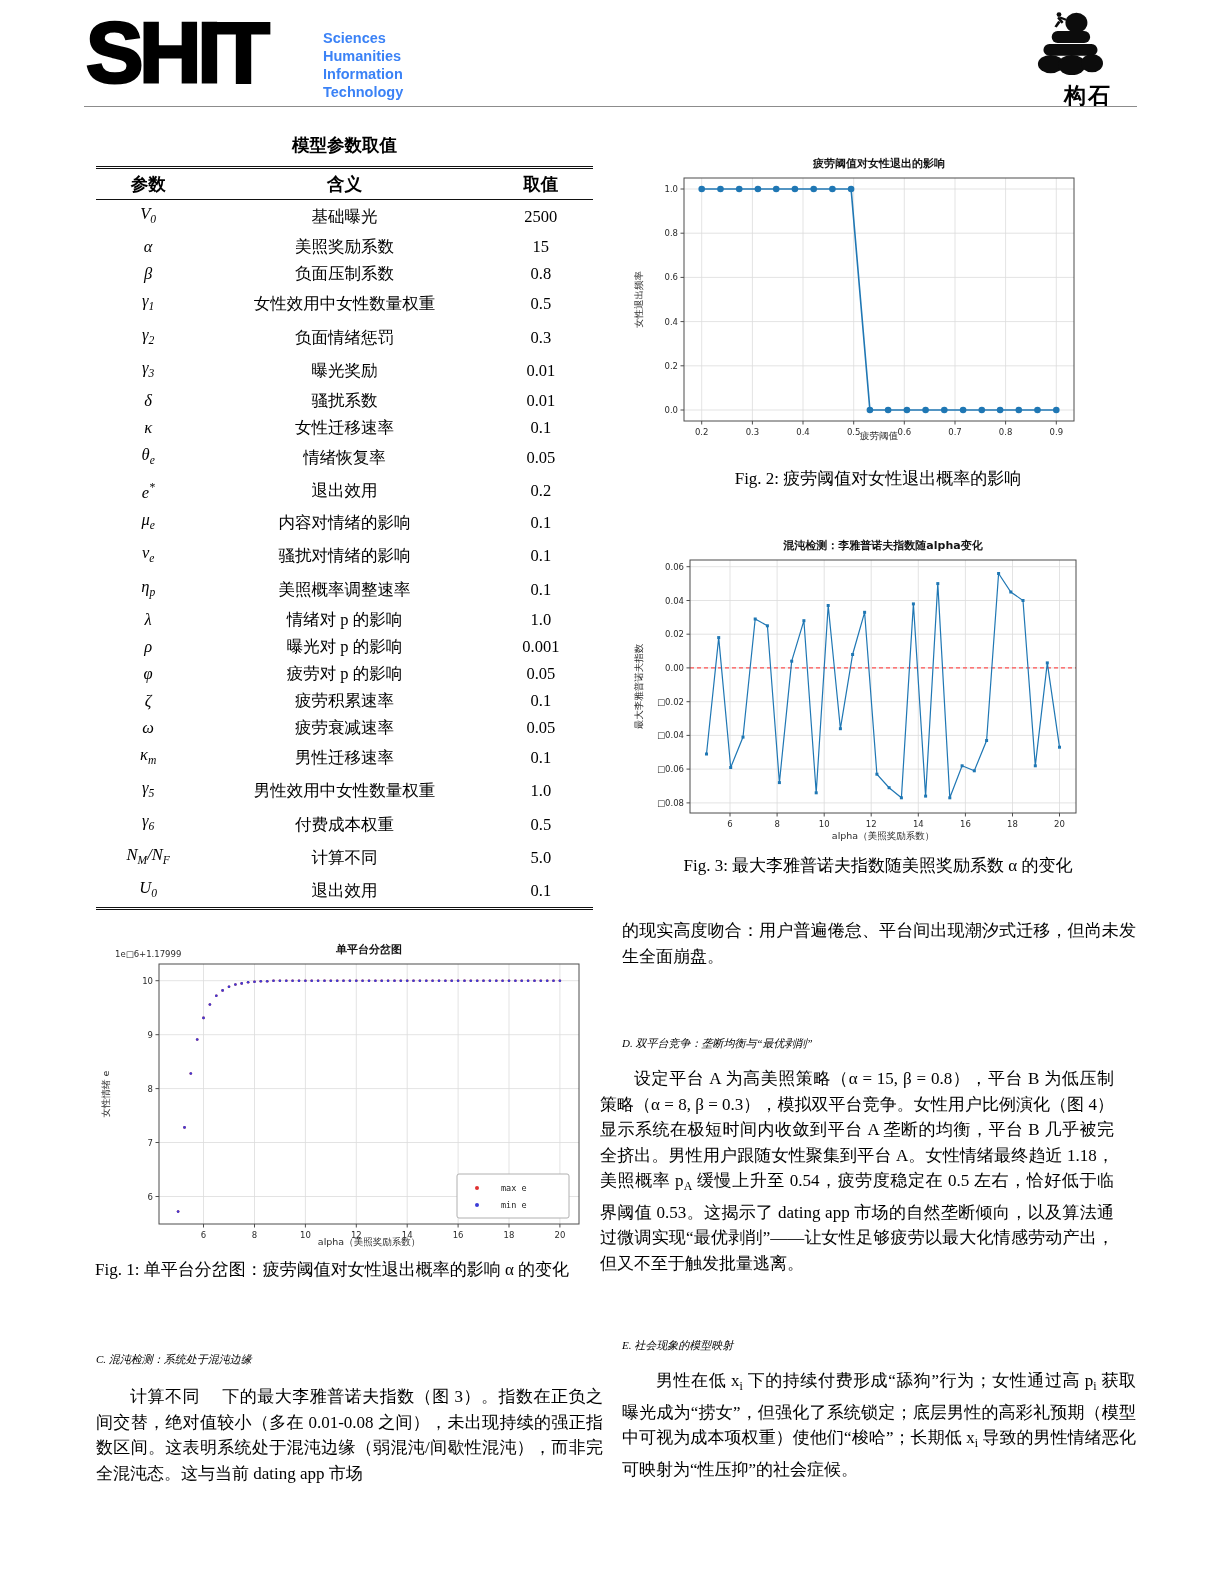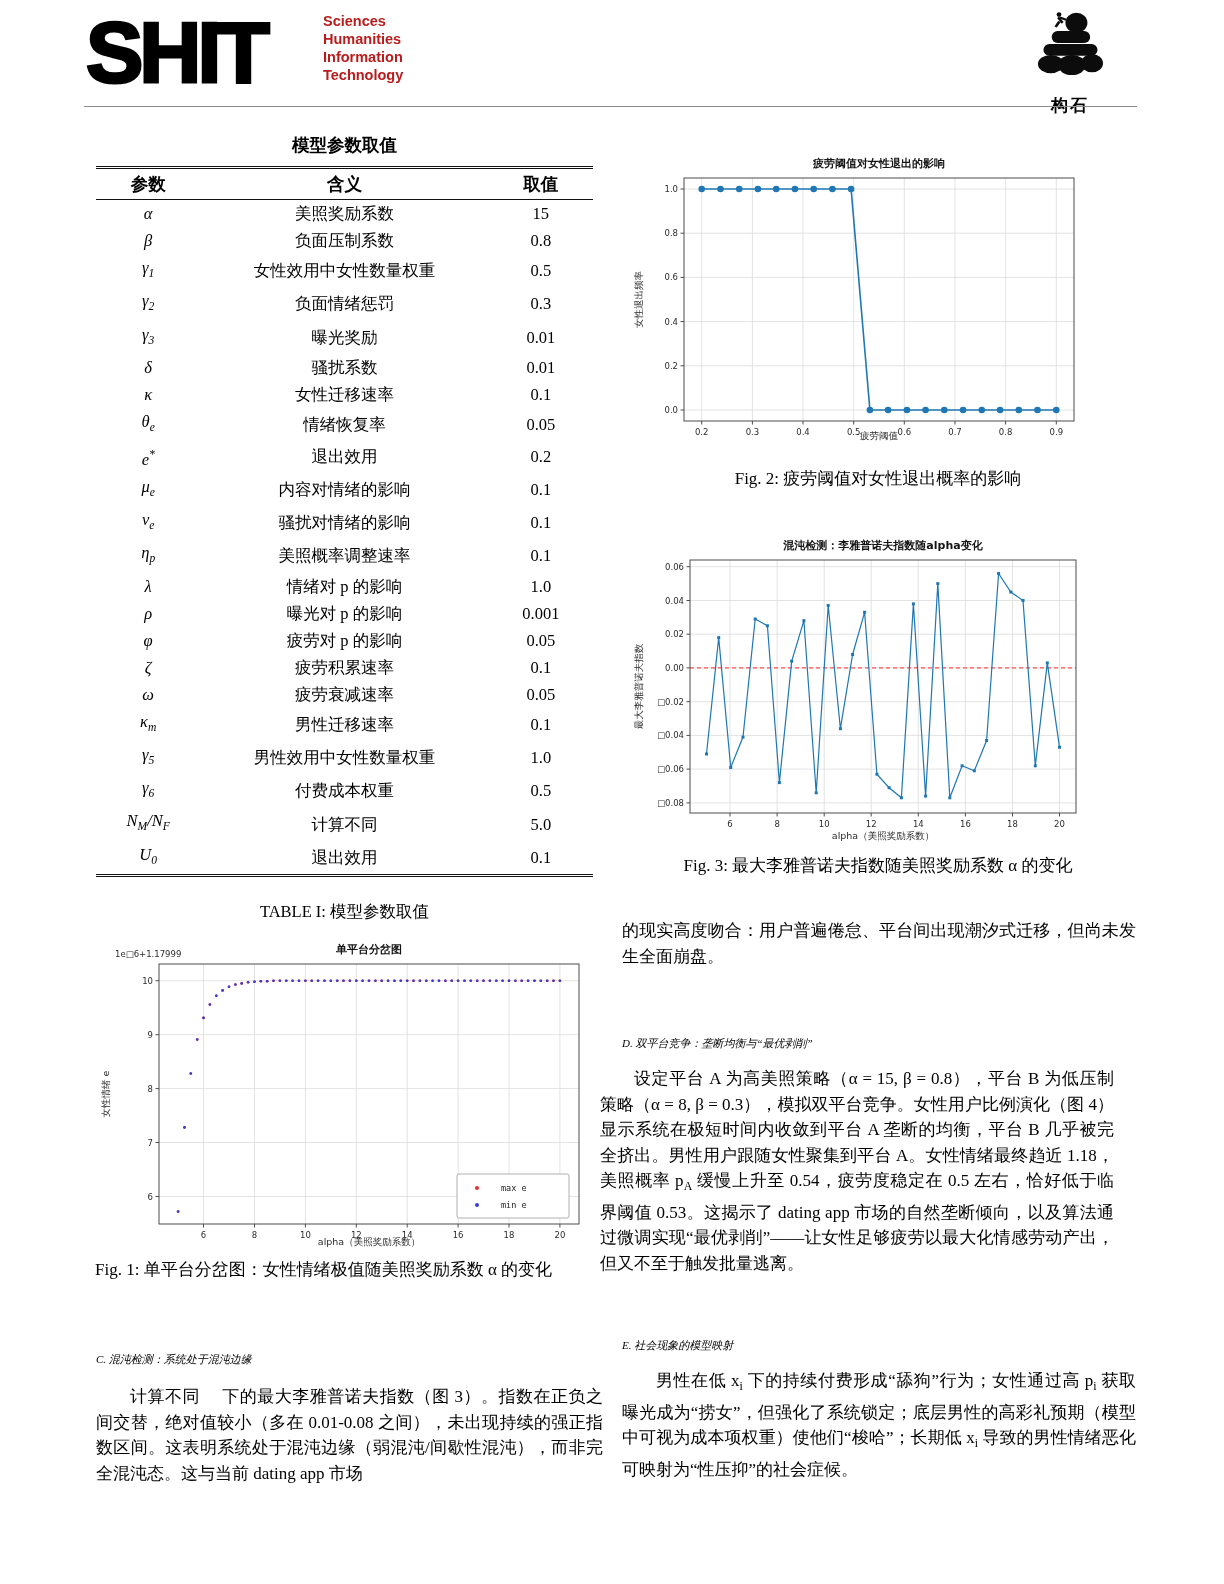--- a/index.html
+++ b/index.html
@@ -10,29 +10,29 @@
   }
   .abs{position:absolute;}
   
   #shit-logo{
     left:86px;top:8px;
     font-family:"Liberation Sans","DejaVu Sans",sans-serif;
     font-weight:bold;font-size:86px;line-height:88px;letter-spacing:-4px;
     -webkit-text-stroke:3px #000;
   }
   #tagline{
-    left:323px;top:12px;
+    left:323px;top:29px;
     font-family:"Liberation Sans","DejaVu Sans",sans-serif;
-    font-weight:bold;font-size:14.5px;line-height:18px;color:#b91c1c;
+    font-weight:bold;font-size:14.5px;line-height:18px;color:#3b82f6;
   }
   #seal{left:1028px;top:10px;width:84px;text-align:center;}
   #seal svg{display:block;margin:0 auto;}
   #seal-label{
     font-family:"Liberation Sans","DejaVu Sans",sans-serif;
-    font-weight:bold;font-size:17px;margin-top:18px;letter-spacing:2px;
+    font-weight:bold;font-size:22px;margin-top:5px;letter-spacing:2px;text-align:right;
   }
   #header-rule{left:84px;top:106px;width:1053px;border-top:1.5px solid #8c8c8c;height:0;}
   
   #table-block{left:96px;top:133px;width:497px;}
   .tbl-title{text-align:center;font-weight:bold;font-size:17.5px;margin-bottom:9px;}
   #param-table{width:100%;border-collapse:collapse;border-top:3px double #111;border-bottom:3px double #111;font-size:16.5px;}
   #param-table th{border-bottom:1.3px solid #111;font-weight:bold;font-size:17.5px;padding:3px 2px;}
   #param-table td{text-align:center;padding:1px 2px;line-height:25px;}
   #param-table td.param{font-style:italic;}
   #param-table th.c1,#param-table td.param{width:21%;}
@@ -97,20 +97,25 @@
   <div class="tbl-title">模型参数取值</div>
   <table id="param-table">
     <thead>
       <tr>
         <th class="c1">参数</th>
         <th class="c2">含义</th>
         <th class="c3">取值</th>
       </tr>
     </thead>
     <tbody>
+        <tr>
+          <td class="param">V<sub>0</sub></td>
+          <td class="meaning">基础曝光</td>
+          <td class="value">2500</td>
+        </tr>
         <tr>
           <td class="param">α</td>
           <td class="meaning">美照奖励系数</td>
           <td class="value">15</td>
         </tr>
         <tr>
           <td class="param">β</td>
           <td class="meaning">负面压制系数</td>
           <td class="value">0.8</td>
         </tr>
@@ -550,16 +555,16 @@
     <text x="274" y="23" text-anchor="middle" class="ctitle">单平台分岔图</text>
     <text x="274" y="315" text-anchor="middle" class="alabel">alpha（美照奖励系数）</text>
     <text x="14" y="164" text-anchor="middle" class="alabel" transform="rotate(-90 14 164)">女性情绪 e</text>
     <text x="20" y="27" class="tick">1e□6+1.17999</text>
     <rect x="362" y="244" width="112" height="44" fill="#ffffff" stroke="#b0b0b0" rx="2"></rect>
     <circle cx="382" cy="258" r="2" fill="#e03131"></circle>
     <text x="406" y="261" class="legtext">max e</text>
     <circle cx="382" cy="275" r="2" fill="#3b3bd6"></circle>
     <text x="406" y="278" class="legtext">min e</text>
   </svg>
-<div class="abs fig-caption" id="fig1-cap">Fig. 1: 单平台分岔图：女性情绪极值随美照奖励系数 α 的变化</div>
+<div class="abs fig-caption" id="fig1-cap">Fig. 1: 单平台分岔图：疲劳阈值对女性退出概率的影响 α 的变化</div>
 
 <div class="abs sec-head" id="c-head">C. 混沌检测：系统处于混沌边缘</div>
 <div class="abs para indent" id="c-body">计算不同 　下的最大李雅普诺夫指数（图 3）。指数在正负之间交替，绝对值较小（多在 0.01-0.08 之间），未出现持续的强正指数区间。这表明系统处于混沌边缘（弱混沌/间歇性混沌），而非完全混沌态。这与当前 dating app 市场</div>
 
 </body></html>

